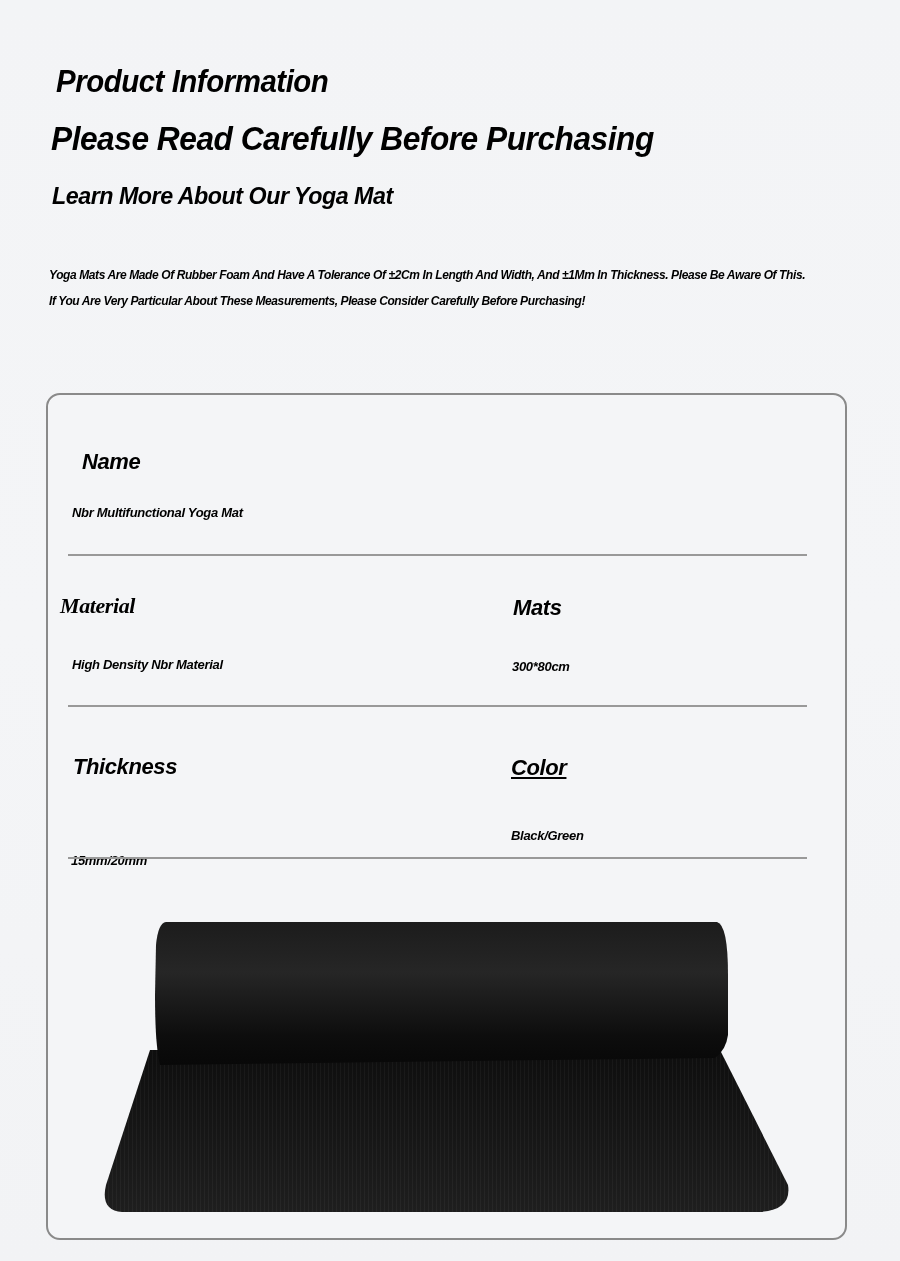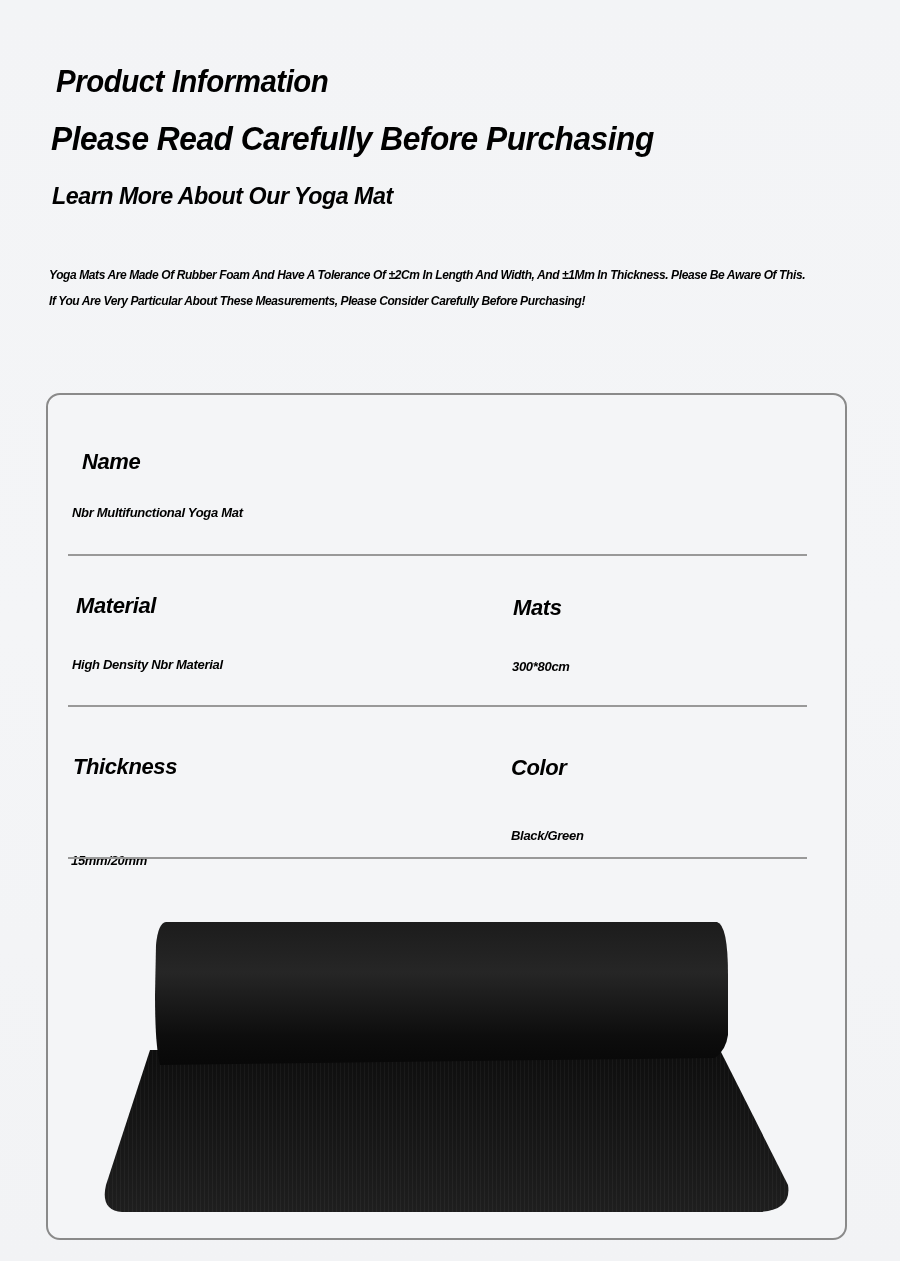--- a/index.html
+++ b/index.html
@@ -44,29 +44,29 @@
 <div class="h title3">Learn More About Our Yoga Mat</div>
 
 <p class="notice">Yoga Mats Are Made Of Rubber Foam And Have A Tolerance Of ±2Cm In Length And Width, And ±1Mm In Thickness. Please Be Aware Of This. If You Are Very Particular About These Measurements, Please Consider Carefully Before Purchasing!</p>
 
 <div class="card"></div>
 
 <div class="lbl" style="left:82px; top:449px;">Name</div>
 <div class="val" style="left:72px; top:505px;">Nbr Multifunctional Yoga Mat</div>
 <div class="rule" style="top:554px;"></div>
 
-<div class="lbl" style="left:76px; top:593px;">Material</div>
+<div class="lbl" style="left:60px; top:593px;font-family:Liberation Serif, serif;">Material</div>
 <div class="val" style="left:72px; top:657px;">High Density Nbr Material</div>
 <div class="lbl" style="left:513px; top:595px;">Mats</div>
 <div class="val" style="left:512px; top:659px;">300*80cm</div>
 <div class="rule" style="top:705px;"></div>
 
 <div class="lbl" style="left:73px; top:754px;text-align:right;">Thickness</div>
 <div class="val" style="left:71px; top:853px;">15mm/20mm</div>
-<div class="lbl" style="left:511px; top:755px;">Color</div>
+<div class="lbl" style="left:511px; top:755px;text-decoration:underline;">Color</div>
 <div class="val" style="left:511px; top:808px;margin-top:20px;">Black/Green</div>
 <div class="rule" style="top:857px;"></div>
 
 <div class="mat-wrap">
   <svg width="700" height="300" viewBox="0 0 700 300" xmlns="http://www.w3.org/2000/svg">
     <defs>
       <linearGradient id="roll" x1="0" y1="0" x2="0" y2="1">
         <stop offset="0" stop-color="#1c1c1c"></stop>
         <stop offset="0.35" stop-color="#262626"></stop>
         <stop offset="0.8" stop-color="#0d0d0d"></stop>

